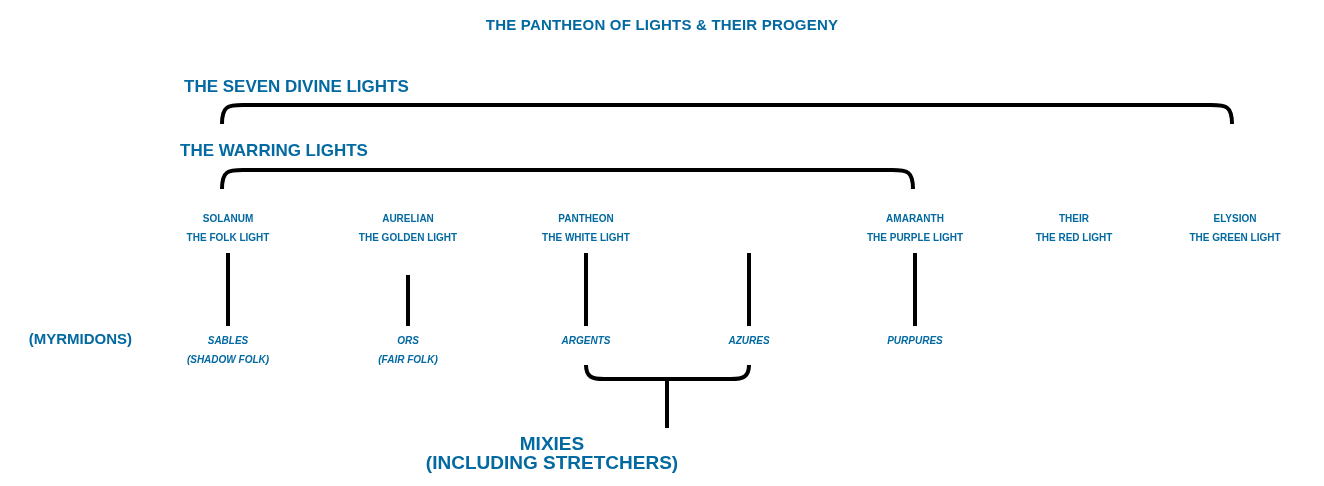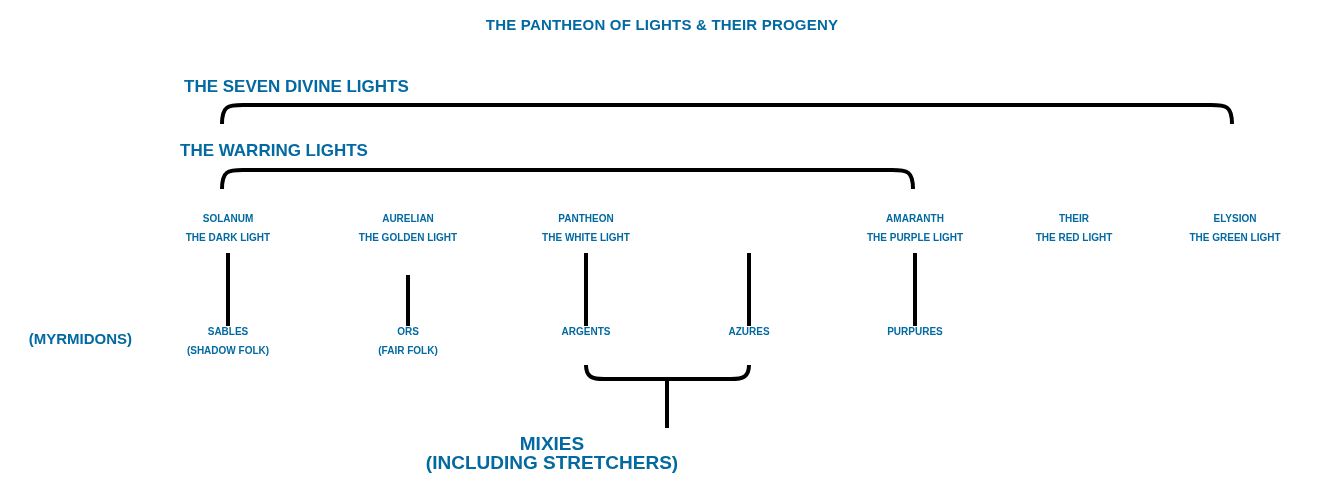--- a/index.html
+++ b/index.html
@@ -41,21 +41,22 @@
     text-align: center;
     font-weight: bold;
     font-size: 10px;
     line-height: 19px;
     white-space: nowrap;
   }
   .deity {
     top: 209px;
   }
   .progeny {
-    top: 322px;
+    top: 331px;
+    font-style: italic;
   }
   .line2 {
     display: block;
   }
   #myrmidons {
     left: 0px;
     top: 331px;
     width: 132px;
     text-align: right;
     font-size: 15px;
@@ -110,21 +111,21 @@
     <line class="stroke-thin" x1="915" y1="253" x2="915" y2="326"></line>
 
     <path class="stroke" d="M 586 365 C 586 377, 592 379, 604 379 L 731 379 C 743 379, 749 377, 749 365"></path>
     <line class="stroke-thin" x1="667" y1="379" x2="667" y2="428"></line>
   </svg>
 
   <div class="txt" id="myrmidons">(MYRMIDONS)</div>
 
   <div class="col deity" style="left:148px; width:160px;">
     <span>SOLANUM</span>
-    <span class="line2">THE DARK LIGHT</span>
+    <span class="line2">THE FOLK LIGHT</span>
   </div>
   <div class="col deity" style="left:328px; width:160px;">
     <span>AURELIAN</span>
     <span class="line2">THE GOLDEN LIGHT</span>
   </div>
   <div class="col deity" style="left:506px; width:160px;">
     <span>PANTHEON</span>
     <span class="line2">THE WHITE LIGHT</span>
   </div>
   <div class="col deity" style="left:833px; width:164px;">

